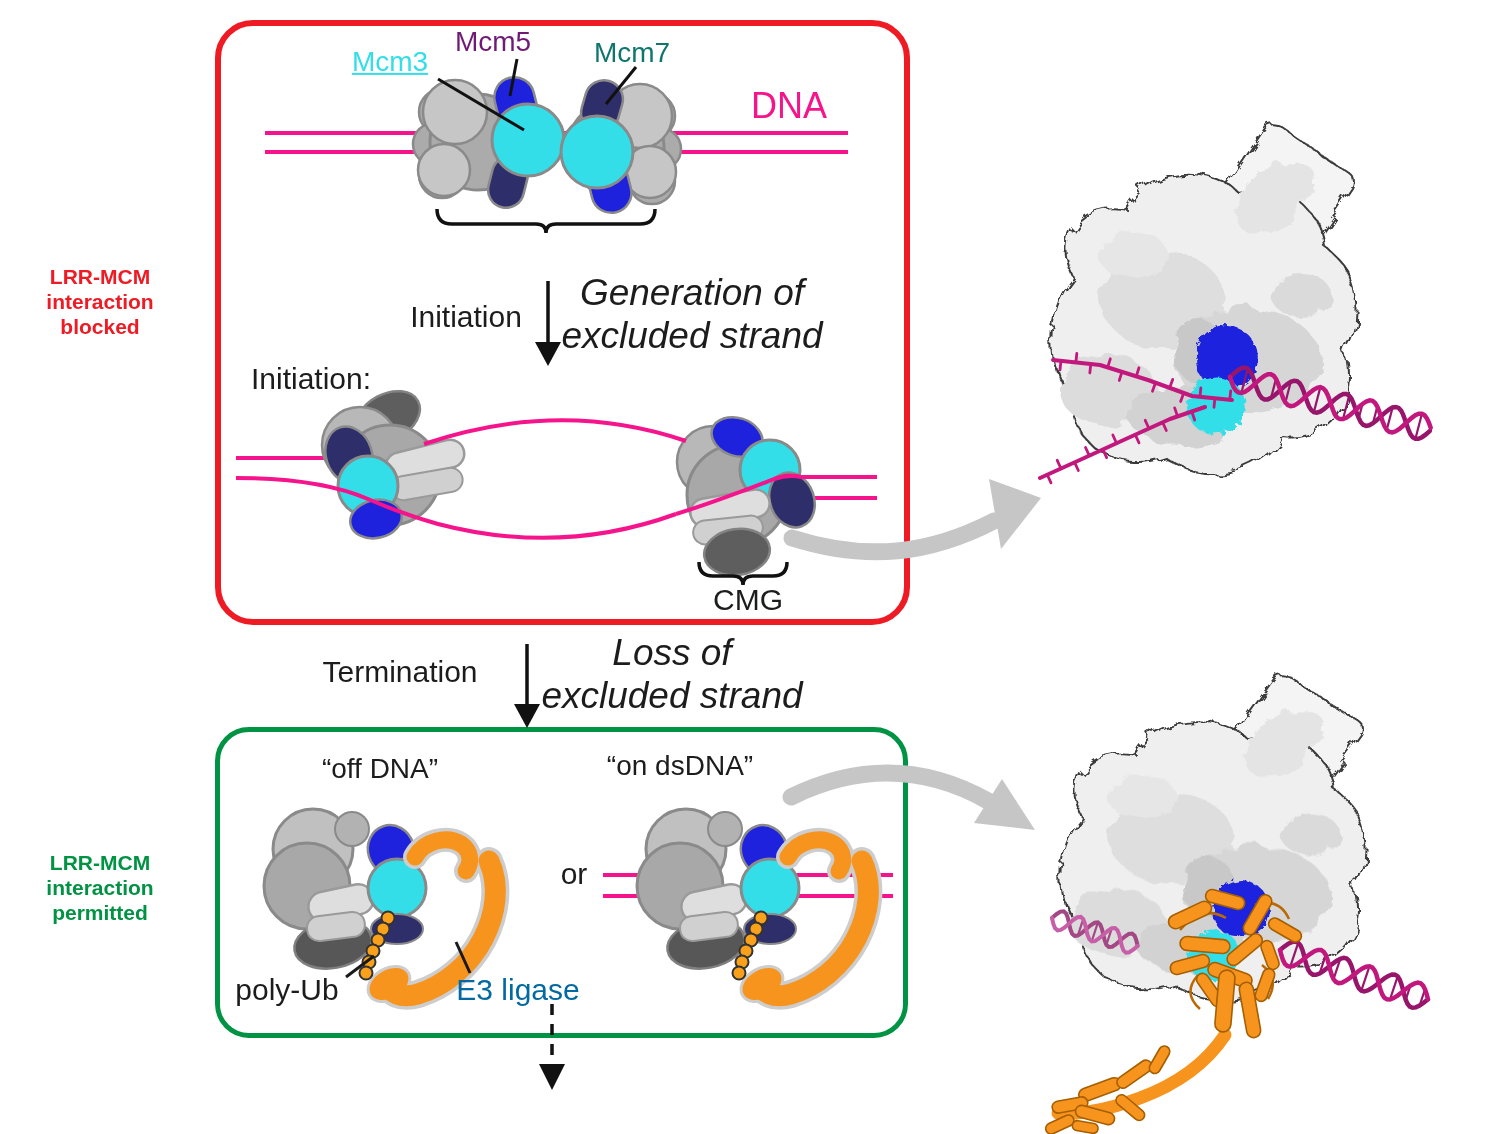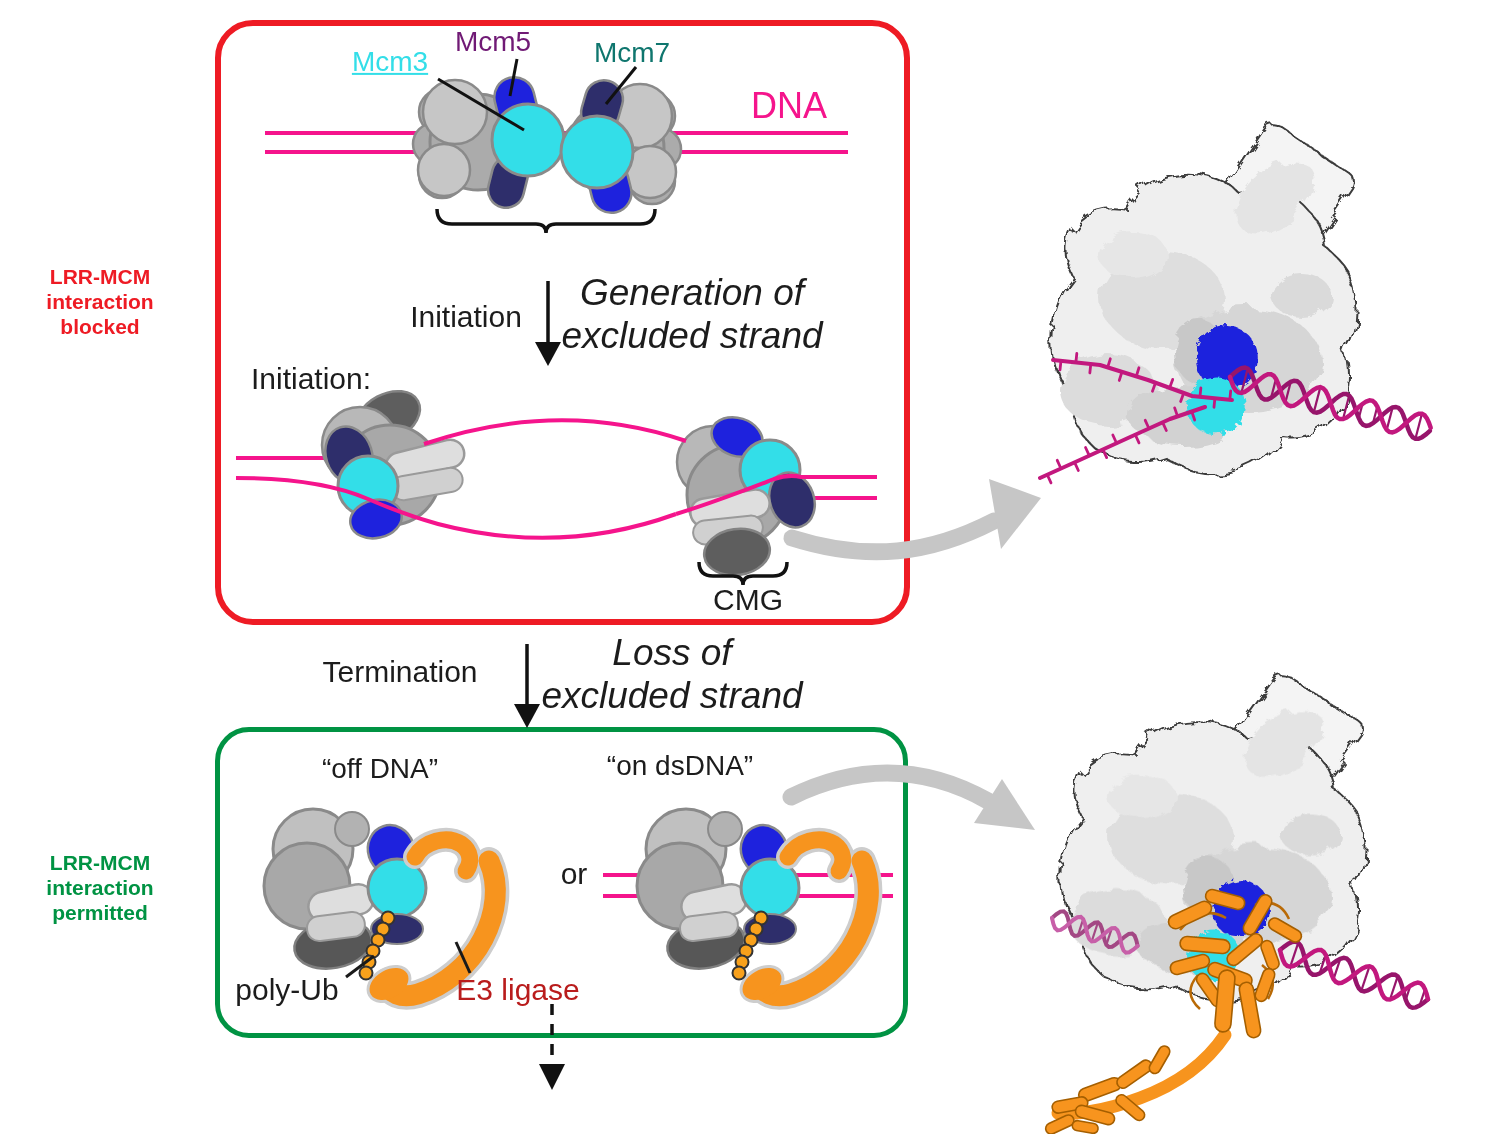--- a/index.html
+++ b/index.html
@@ -13,21 +13,21 @@
      color:#1C1C1C;font-size:30px;line-height:1.15;}
   .preline{white-space:pre-line;}
   .side-label{font-weight:bold;font-size:21px;line-height:1.2;}
   #lbl-blocked{color:#EE1B24;}
   #lbl-permitted{color:#009343;}
   #lbl-mcm3{color:#33DEE8;font-size:28px;}
   #lbl-mcm5{color:#701a75;font-size:28px;}
   #lbl-mcm7{color:#0f766e;font-size:28px;}
   #lbl-dna{color:#F5148C;font-size:36px;}
   .italic{font-style:italic;font-size:37px;}
-  #lbl-e3{color:#b91c1c;}
+  #lbl-e3{color:#0369a1;}
   #lbl-replisome{font-weight:bold;font-size:33px;}
   .q{font-size:28px;}
 </style>
 </head>
 <body>
 
 <div id="canvas">
 
   <div id="red-box" class="panel-box"></div>
   <div id="green-box" class="panel-box"></div>

